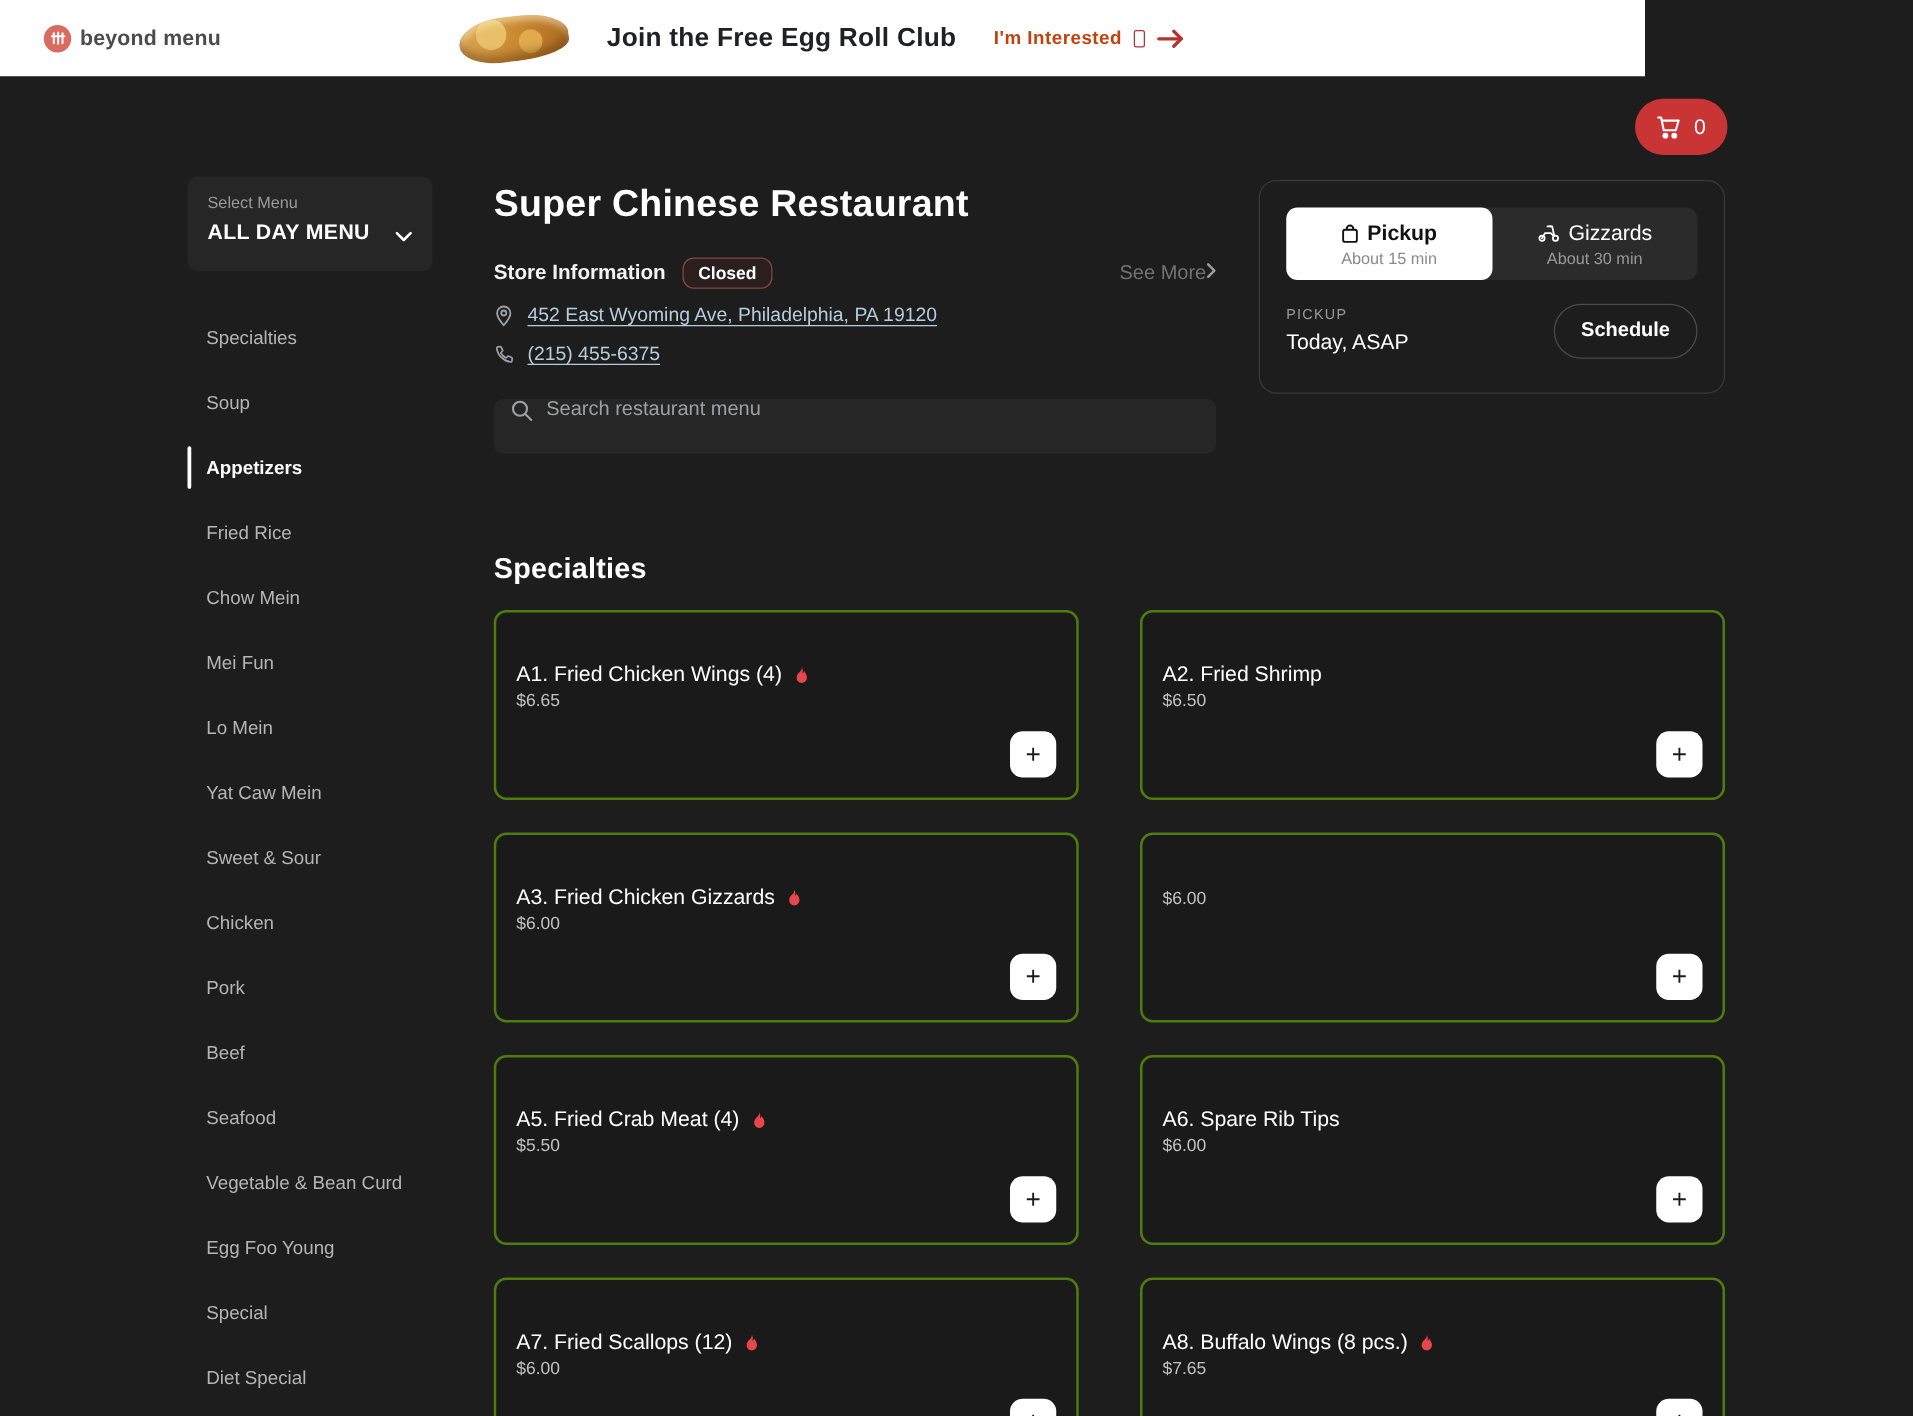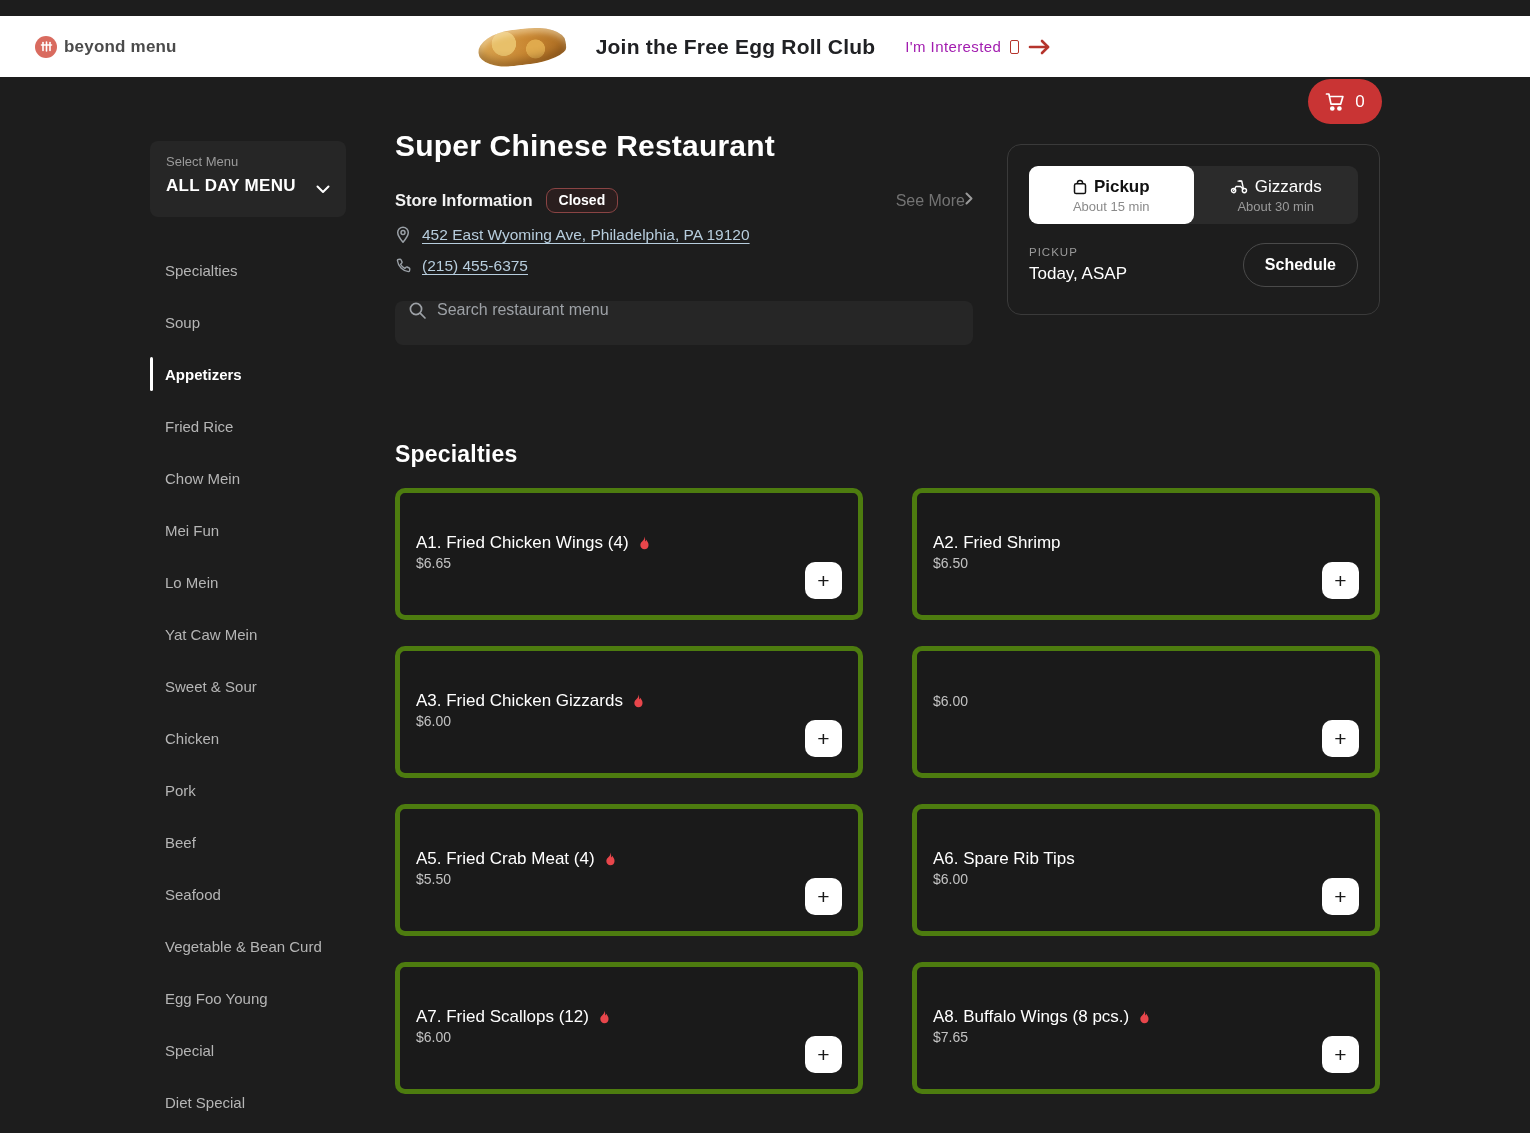--- a/index.html
+++ b/index.html
@@ -1,49 +1,49 @@
 <!DOCTYPE html>
 <html><head>
 <meta charset="utf-8">
 <style>
   * { margin:0; padding:0; box-sizing:border-box; }
   html,body { width:1530px; height:1133px; overflow:hidden; }
   body { background:#1d1d1d; font-family:"Liberation Sans", sans-serif; position:relative; }
 
   
-  .banner { position:absolute; left:0; top:16px; width:1530px; height:61px; background:#ffffff; display:flex; align-items:center; }
+  .banner { position:absolute; left:0; top:0; width:1316px; height:61px; background:#ffffff; display:flex; align-items:center; }
   .logo { position:absolute; left:35px; top:0; height:61px; display:flex; align-items:center; gap:7px; }
   .logo-mark { width:22px; height:22px; border-radius:50%; background:#d96b5f; display:flex; align-items:center; justify-content:center; }
   .logo-text { font-size:17px; font-weight:600; color:#4b4b4b; letter-spacing:.2px; }
   .banner-center { margin:0 auto; display:flex; align-items:center; gap:30px; }
   .eggroll { width:88px; height:36px; border-radius:48% 52% 55% 45% / 62% 58% 42% 55%; transform:rotate(-7deg);
              background:radial-gradient(circle at 30% 35%, #e8c06a 0 18%, transparent 19%),
                         radial-gradient(circle at 65% 60%, #e0aa4d 0 15%, transparent 16%),
                         linear-gradient(100deg,#dfab55,#c98732 55%,#a96a22);
              box-shadow:inset 0 -6px 8px rgba(90,50,10,.45), inset 0 4px 6px rgba(255,235,190,.6); }
   .banner-title { font-size:21px; font-weight:700; color:#202124; letter-spacing:.2px; }
-  .banner-cta { display:flex; align-items:center; gap:9px; color:#a21caf; font-weight:400; font-size:15px; letter-spacing:.4px; text-decoration:none; cursor:pointer; }
+  .banner-cta { display:flex; align-items:center; gap:9px; color:#c2410c; font-weight:700; font-size:15px; letter-spacing:.4px; text-decoration:none; cursor:pointer; }
   .tofu { display:inline-block; width:9px; height:14px; border:1.5px solid #b5342c; border-radius:2px; }
 
   
   .cart-btn { position:absolute; left:1308px; top:79px; width:74px; height:45px; border-radius:23px; background:#c93434; border:none; color:#fff; display:flex; align-items:center; justify-content:center; gap:9px; font-size:17px; cursor:pointer; }
 
   
   .sidebar { position:absolute; left:150px; top:141px; width:196px; }
   .menu-select { background:#262626; border-radius:8px; height:76px; padding:13px 16px; cursor:pointer; position:relative; }
   .menu-select .small { font-size:13px; color:#9a9a9a; }
   .menu-select .value { font-size:17px; font-weight:700; color:#fff; margin-top:7px; letter-spacing:.3px; }
   .menu-select .chev { position:absolute; right:16px; top:44px; }
   .side-list { margin-top:27px; }
   .side-item { height:52px; display:flex; align-items:center; padding-left:15px; color:#b5b5b5; font-size:15px; cursor:pointer; position:relative; }
   .side-item.active { color:#ffffff; font-weight:600; }
   .side-item.active::before { content:""; position:absolute; left:0; top:9px; bottom:9px; width:3px; background:#fff; border-radius:2px; }
 
   
-  .main { position:absolute; left:395px; top:128px; width:985px; }
+  .main { position:absolute; left:395px; top:146px; width:985px; }
   .page-title { font-size:30px; line-height:36px; font-weight:700; color:#fff; letter-spacing:.2px; }
   .store-row { margin-top:24px; width:578px; display:flex; align-items:center; }
   .store-label { font-size:16.5px; font-weight:600; color:#f2f2f2; }
   .badge { margin-left:13px; border:1.5px solid #8a4444; background:rgba(130,40,40,.14); color:#fff; font-weight:700; font-size:14px; padding:3px 12px 4px; border-radius:9px; }
   .see-more { margin-left:auto; display:flex; align-items:flex-start; color:#737373; font-size:16px; cursor:pointer; }
   .contact-row { margin-top:13px; display:flex; align-items:center; gap:11px; }
   .contact-row a { color:#b7cddd; font-size:15.5px; text-decoration:underline; text-underline-offset:3px; }
   .search { margin-top:26px; width:578px; height:44px; background:#262626; border-radius:8px; display:flex; align-items:flex-start; padding:0 13px; gap:10px; }
   .search input { flex:1; background:transparent; border:none; outline:none; color:#ddd; font-size:16px; font-family:"Liberation Sans", sans-serif; }
   .search input::placeholder { color:#9da1a6; }
@@ -59,21 +59,21 @@
   .seg.selected .s { color:#8a8a8a; }
   .order-bottom { margin-top:19px; display:flex; align-items:center; justify-content:space-between; }
   .pickup-cap { font-size:11.5px; letter-spacing:1px; color:#9a9a9a; }
   .pickup-time { margin-top:6px; font-size:17px; color:#fff; }
   .schedule-btn { border:1px solid #4a4a4a; background:transparent; color:#fff; font-weight:700; font-size:16px; padding:12px 21px; border-radius:23px; cursor:pointer; font-family:"Liberation Sans", sans-serif; }
 
   
   .menu-section { position:absolute; left:395px; top:441px; width:985px; }
   .section-title { font-size:23px; font-weight:700; color:#fff; letter-spacing:.2px; }
   .grid { margin-top:20px; display:grid; grid-template-columns:468px 468px; column-gap:49px; row-gap:26px; }
-  .card { height:132px; border:5px solid #4d7c0f; border-radius:10px; background:#1a1a1a; position:relative; padding:40px 16px 16px; cursor:pointer; }
+  .card { height:152px; border:2px solid #4d7c0f; border-radius:10px; background:#1a1a1a; position:relative; padding:40px 16px 16px; cursor:pointer; }
   .item-name { display:flex; align-items:center; gap:8px; font-size:17px; font-weight:500; color:#fff; }
   .item-price { margin-top:2px; font-size:14px; color:#c2c2c2; }
   .add-btn { position:absolute; right:16px; bottom:16px; width:37px; height:37px; background:#fff; border:none; border-radius:10px; color:#1a1a1a; font-size:21px; line-height:1; display:flex; align-items:center; justify-content:center; cursor:pointer; }
   .flame { display:inline-flex; }
   svg { display:block; }
 </style>
 </head>
 <body>
 
 <header class="banner">

